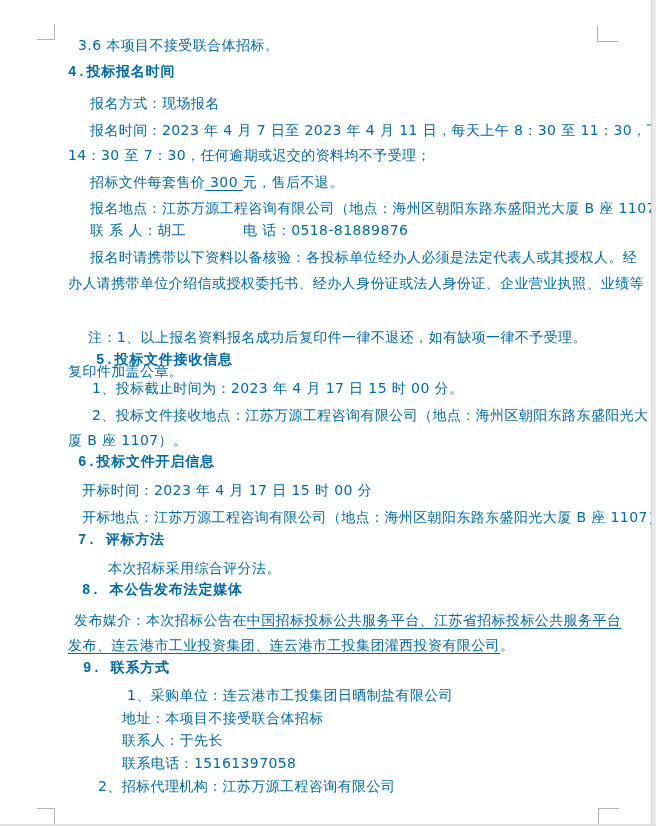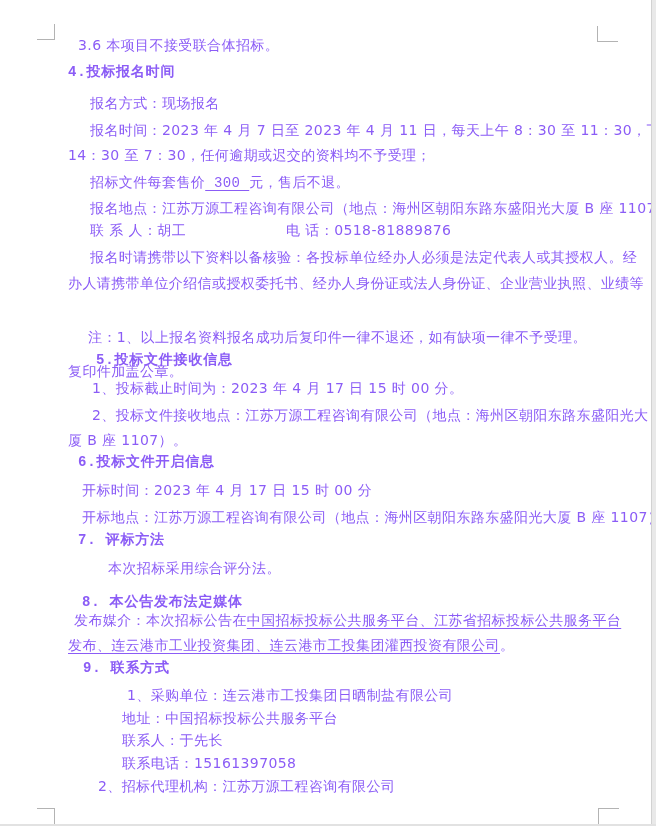--- a/index.html
+++ b/index.html
@@ -36,66 +36,66 @@
   .crop-bl { left: 37px; top: 808px; width: 18px; height: 18px;
              border-right: 1px solid #b3b3b3; border-top: 1px solid #b3b3b3; }
   .crop-br { left: 598px; top: 808px; width: 21px; height: 18px;
              border-left: 1px solid #b3b3b3; border-top: 1px solid #b3b3b3; }
 
   
   .line {
     position: absolute;
     font-size: 14px;
     line-height: 19px;
-    color: #8b5cf6;
+    color: #0369a1;
     white-space: pre;
     letter-spacing: 0.4px;
     text-align: center;
   }
   .line.bold { font-weight: bold; letter-spacing: 0.8px; font-family: Liberation Mono, monospace; }
   .seg { white-space: pre; }
-  .seg.u { text-decoration: underline; text-underline-offset: 3px; font-family: Liberation Mono, monospace; }
+  .seg.u { text-decoration: underline; text-underline-offset: 3px; }
 </style>
 </head>
 <body>
 
 <div class="page">
   <div class="crop crop-tl"></div>
   <div class="crop crop-tr"></div>
   <div class="crop crop-bl"></div>
   <div class="crop crop-br"></div>
 
   <div id="doc-body">
       <div class="line" style="top: 36px; left: 78px;"><span class="seg">3.6 本项目不接受联合体招标。</span></div>
       <div class="line bold" style="top: 63px; left: 68px;"><span class="seg">4.投标报名时间</span></div>
       <div class="line" style="top: 94px; left: 90px;"><span class="seg">报名方式：现场报名</span></div>
       <div class="line" style="top: 121px; left: 90px;"><span class="seg">报名时间：2023 年 4 月 7 日至 2023 年 4 月 11 日，每天上午 8：30 至 11：30，下午</span></div>
       <div class="line" style="top: 146px; left: 68px;"><span class="seg">14：30 至 7：30，任何逾期或迟交的资料均不予受理；</span></div>
       <div class="line" style="top: 173px; left: 90px;"><span class="seg">招标文件每套售价</span><span class="seg u"> 300 </span><span class="seg">元，售后不退。</span></div>
       <div class="line" style="top: 199px; left: 90px;"><span class="seg">报名地点：江苏万源工程咨询有限公司（地点：海州区朝阳东路东盛阳光大厦 B 座 1107）</span></div>
-      <div class="line" style="top: 221px; left: 90px;"><span class="seg">联 系 人：胡工</span><span class="seg" style="margin-left: 100px;">电 话：0518-81889876</span></div>
+      <div class="line" style="top: 221px; left: 90px;"><span class="seg">联 系 人：胡工</span><span class="seg" style="margin-left: 57px;">电 话：0518-81889876</span></div>
       <div class="line" style="top: 248px; left: 90px;"><span class="seg">报名时请携带以下资料以备核验：各投标单位经办人必须是法定代表人或其授权人。经</span></div>
       <div class="line" style="top: 274px; left: 68px;"><span class="seg">办人请携带单位介绍信或授权委托书、经办人身份证或法人身份证、企业营业执照、业绩等</span></div>
       <div class="line" style="top: 314px; left: 68px; margin-top: 48px;"><span class="seg">复印件加盖公章。</span></div>
       <div class="line" style="top: 328px; left: 88px;"><span class="seg">注：1、以上报名资料报名成功后复印件一律不退还，如有缺项一律不予受理。</span></div>
       <div class="line bold" style="top: 351px; left: 68px; margin-left: 28px;"><span class="seg">5.投标文件接收信息</span></div>
       <div class="line" style="top: 379px; left: 92px;"><span class="seg">1、投标截止时间为：2023 年 4 月 17 日 15 时 00 分。</span></div>
       <div class="line" style="top: 406px; left: 92px;"><span class="seg">2、投标文件接收地点：江苏万源工程咨询有限公司（地点：海州区朝阳东路东盛阳光大</span></div>
       <div class="line" style="top: 431px; left: 68px;"><span class="seg">厦 B 座 1107）。</span></div>
       <div class="line bold" style="top: 453px; left: 78px;"><span class="seg">6.投标文件开启信息</span></div>
       <div class="line" style="top: 481px; left: 82px;"><span class="seg">开标时间：2023 年 4 月 17 日 15 时 00 分</span></div>
       <div class="line" style="top: 508px; left: 82px;"><span class="seg">开标地点：江苏万源工程咨询有限公司（地点：海州区朝阳东路东盛阳光大厦 B 座 1107）。</span></div>
       <div class="line bold" style="top: 531px; left: 78px;"><span class="seg">7. 评标方法</span></div>
       <div class="line" style="top: 559px; left: 108px;"><span class="seg">本次招标采用综合评分法。</span></div>
-      <div class="line bold" style="top: 581px; left: 82px; margin-top: 12px;"><span class="seg">8. 本公告发布法定媒体</span></div>
+      <div class="line bold" style="top: 581px; left: 82px;"><span class="seg">8. 本公告发布法定媒体</span></div>
       <div class="line" style="top: 611px; left: 74px;"><span class="seg">发布媒介：本次招标公告在</span><span class="seg u">中国招标投标公共服务平台、江苏省招标投标公共服务平台</span></div>
       <div class="line" style="top: 636px; left: 68px;"><span class="seg u">发布、连云港市工业投资集团、连云港市工投集团灌西投资有限公司</span><span class="seg">。</span></div>
       <div class="line bold" style="top: 659px; left: 83px;"><span class="seg">9. 联系方式</span></div>
       <div class="line" style="top: 686px; left: 95px; margin-left: 32px;"><span class="seg">1、采购单位：连云港市工投集团日晒制盐有限公司</span></div>
-      <div class="line" style="top: 709px; left: 122px;"><span class="seg">地址：中国招标投标公共服务平台</span></div>
+      <div class="line" style="top: 709px; left: 122px;"><span class="seg">地址：本项目不接受联合体招标</span></div>
       <div class="line" style="top: 731px; left: 122px;"><span class="seg">联系人：于先长</span></div>
       <div class="line" style="top: 754px; left: 122px;"><span class="seg">联系电话：15161397058</span></div>
       <div class="line" style="top: 777px; left: 98px;"><span class="seg">2、招标代理机构：江苏万源工程咨询有限公司</span></div>
     </div>
 
   <div class="edge-right"></div>
   <div class="edge-bottom"></div>
 </div>
 
 </body></html>

